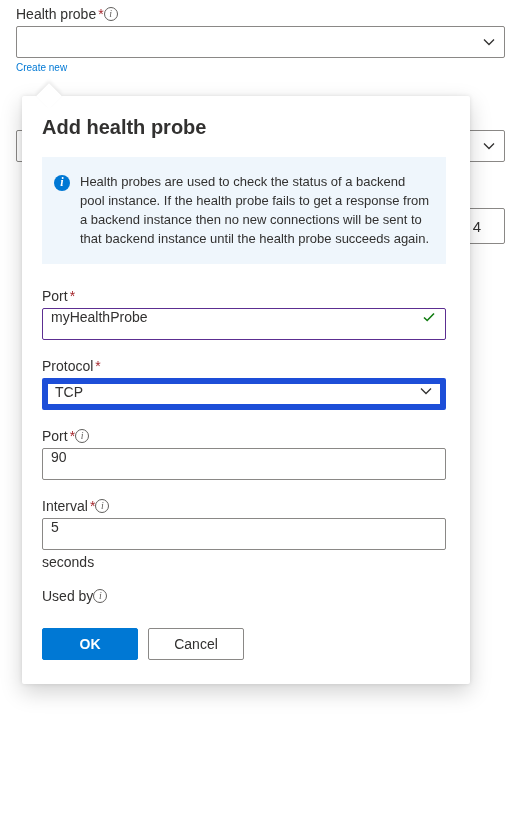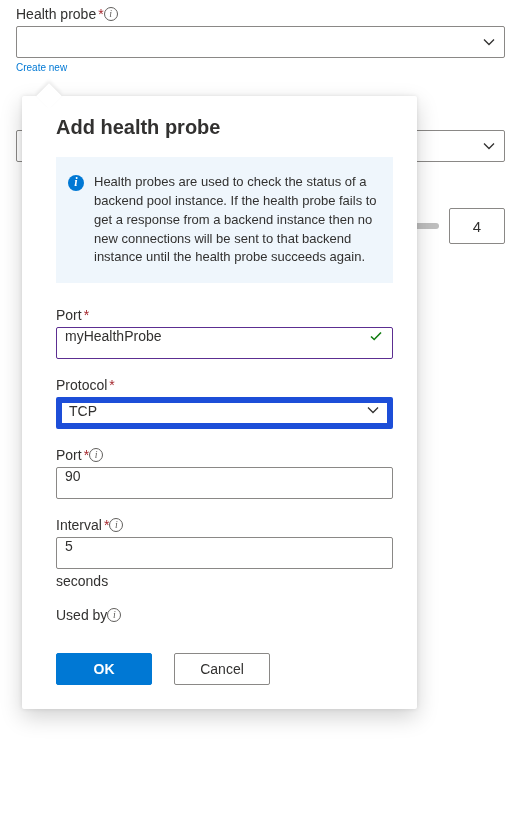--- a/index.html
+++ b/index.html
@@ -59,25 +59,25 @@
     margin-top: 4px;
     display: inline-block;
     cursor: pointer;
   }
 
   
   .flyout {
     position: absolute;
     top: 96px;
     left: 22px;
-    width: 395px;
+    width: 448px;
     background: #ffffff;
     border-radius: 2px;
     box-shadow: 0 8px 22px rgba(0,0,0,0.18), 0 0 4px rgba(0,0,0,0.1);
-    padding: 20px 24px 24px 34px;
+    padding: 20px 24px 24px 20px;
   }
   .flyout::before {
     content: "";
     position: absolute;
     top: -9px;
     left: 18px;
     width: 18px; height: 18px;
     background: #fff;
     transform: rotate(45deg);
     box-shadow: -2px -2px 4px rgba(0,0,0,0.08);
@@ -140,22 +140,22 @@
     color: #323130;
     margin-top: 4px;
   }
   .used-by-value {
     font-size: 14px;
     color: #323130;
     margin-top: 4px;
   }
   .buttons {
     display: flex;
-    gap: 22px;
-    margin-top: 30px;
+    gap: 10px;
+    margin-top: 24px;
   }
   .btn {
     height: 32px;
     min-width: 96px;
     border-radius: 2px;
     font-size: 14px;
     display: flex;
     align-items: center;
     justify-content: center;
     cursor: pointer;

